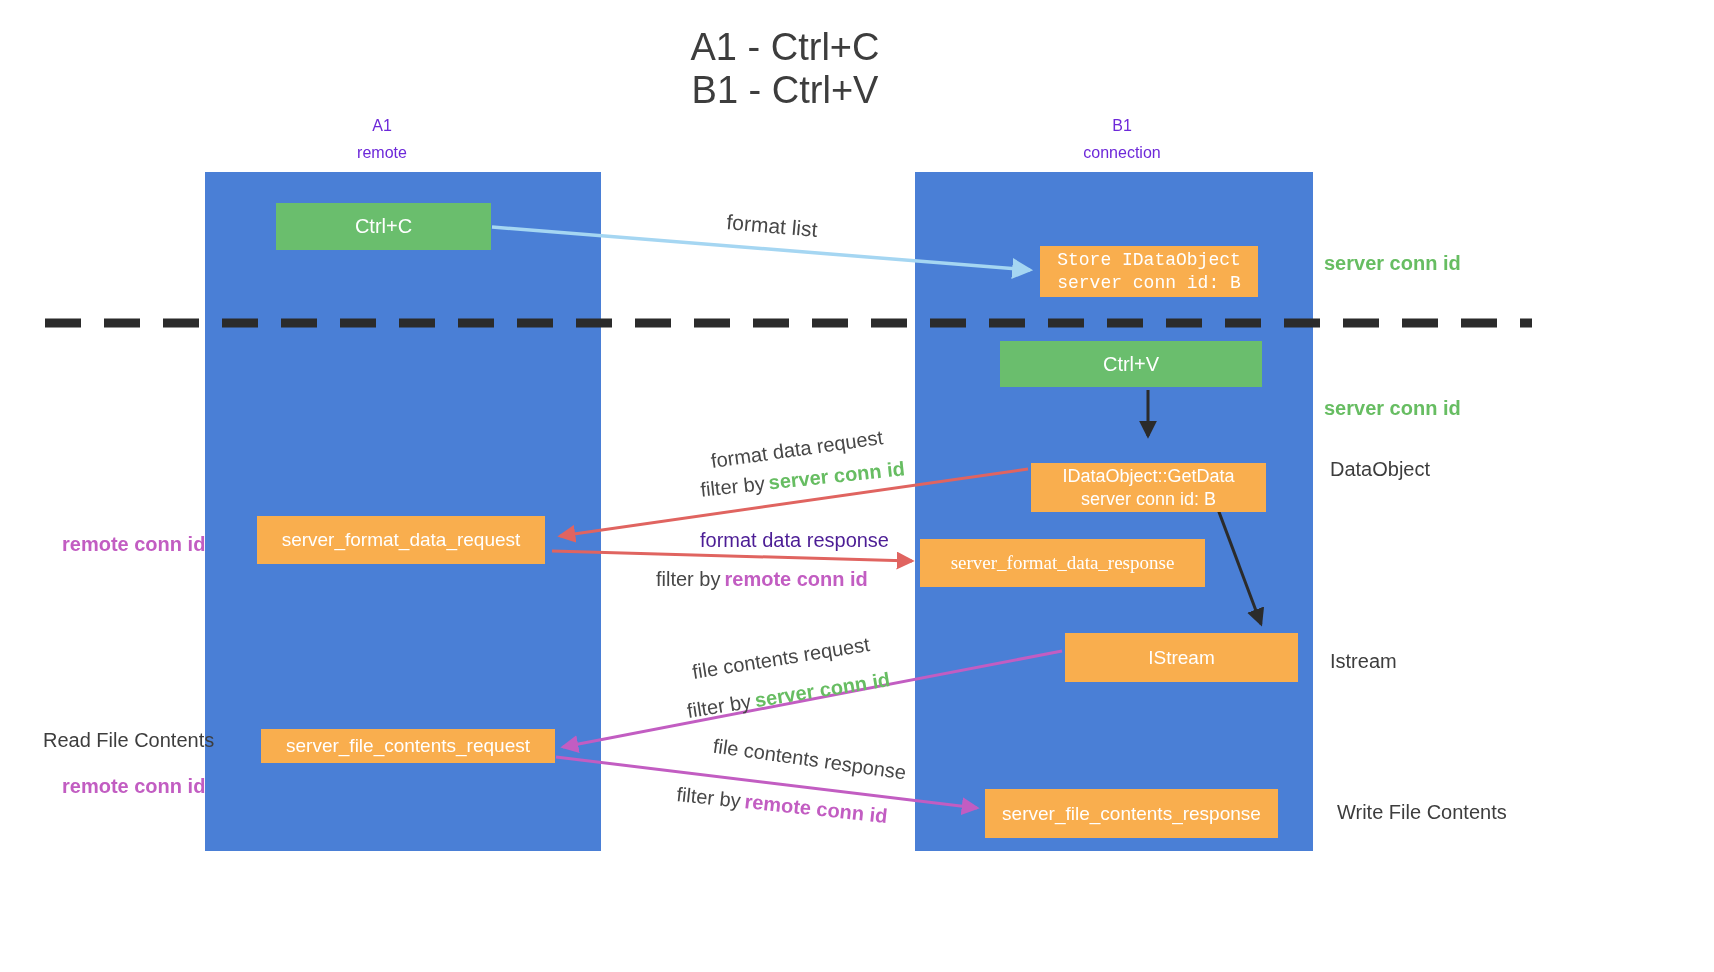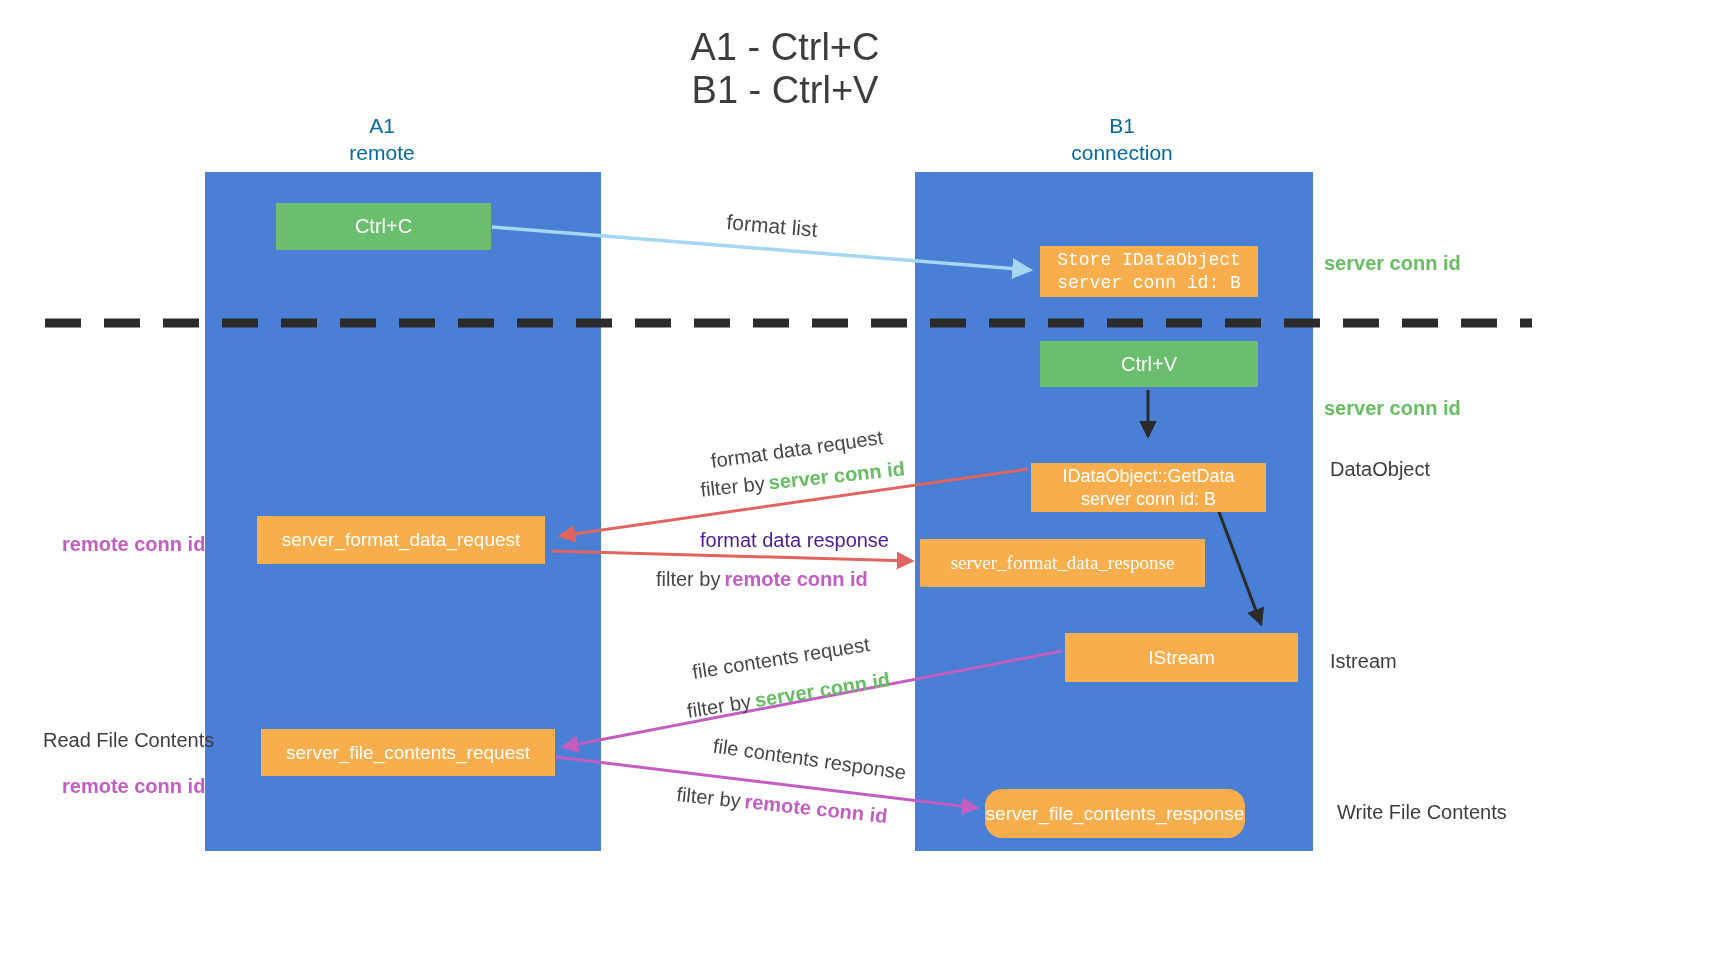--- a/index.html
+++ b/index.html
@@ -19,22 +19,22 @@
   .title {
     left: 560px; top: 26px; width: 450px;
     text-align: center;
     font-size: 38px; line-height: 43px;
     color: #3d3d3d;
     z-index: 4;
   }
 
   .lane-header {
     width: 200px; text-align: center;
-    font-size: 21px; line-height: 27px;
-    color: #0369a1;
+    font-size: 16px; line-height: 27px;
+    color: #6d28d9;
     z-index: 4;
   }
   .lane-header.a1 { left: 282px; top: 112px; }
   .lane-header.b1 { left: 1022px; top: 112px; }
 
   .lane {
     background: #4a7fd6;
     top: 172px; height: 679px;
     z-index: 1;
   }
@@ -53,27 +53,27 @@
     color: #ffffff;
     text-align: center;
     z-index: 3;
   }
   .node.green { background: #6abe6d; font-size: 20px; }
   .node.orange { background: #f9ae4e; font-size: 19px; }
   .node .ln { line-height: 23px; font-size: 18px; }
 
   .n-ctrl-c          { left: 276px;  top: 203px; width: 215px; height: 47px; }
   .n-store           { left: 1040px; top: 246px; width: 218px; height: 51px; font-family: Liberation Mono, monospace; }
-  .n-ctrl-v          { left: 1040px; top: 341px; width: 218px; height: 46px; }
+  .n-ctrl-v          { left: 1000px; top: 341px; width: 262px; height: 46px; }
   .n-getdata         { left: 1031px; top: 445px; width: 235px; height: 49px; margin-top: 18px; }
   .n-format-request  { left: 257px;  top: 516px; width: 288px; height: 48px; }
   .n-format-response { left: 920px;  top: 539px; width: 285px; height: 48px; font-family: Liberation Serif, serif; }
   .n-istream         { left: 1065px; top: 633px; width: 233px; height: 49px; }
-  .n-file-request    { left: 261px;  top: 729px; width: 294px; height: 47px; }
-  .n-file-response   { left: 985px;  top: 789px; width: 260px; height: 49px; border-radius: 17px; }
+  .n-file-request    { left: 261px;  top: 729px; width: 294px; height: 34px; }
+  .n-file-response   { left: 985px;  top: 789px; width: 293px; height: 49px; }
 
   .side-label {
     font-size: 20px;
     color: #3d3d3d;
     white-space: nowrap;
     z-index: 4;
   }
   .accent-green  { color: #67bd62; font-weight: bold; }
   .accent-purple { color: #c25dc2; font-weight: bold; }
   .side-label.accent-green, .side-label.accent-purple { font-size: 20px; }

